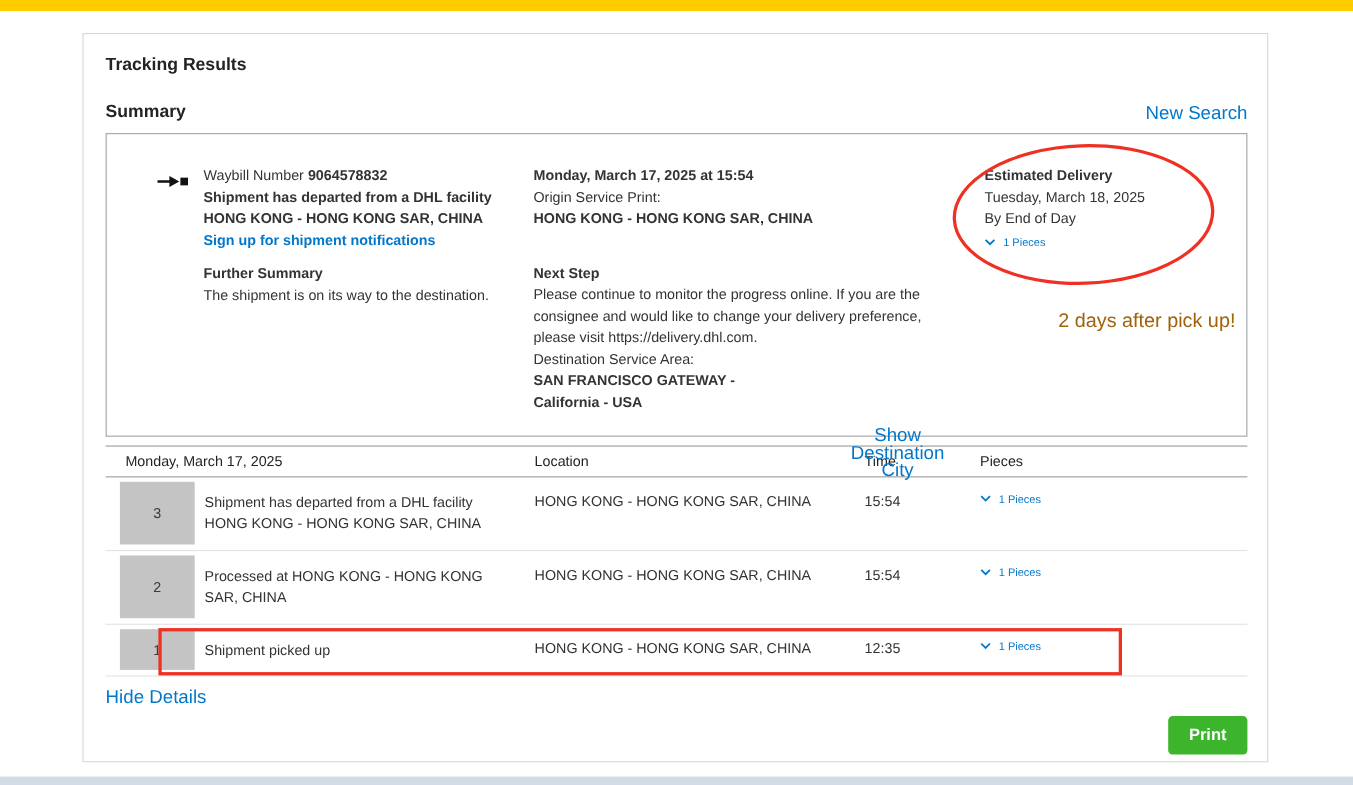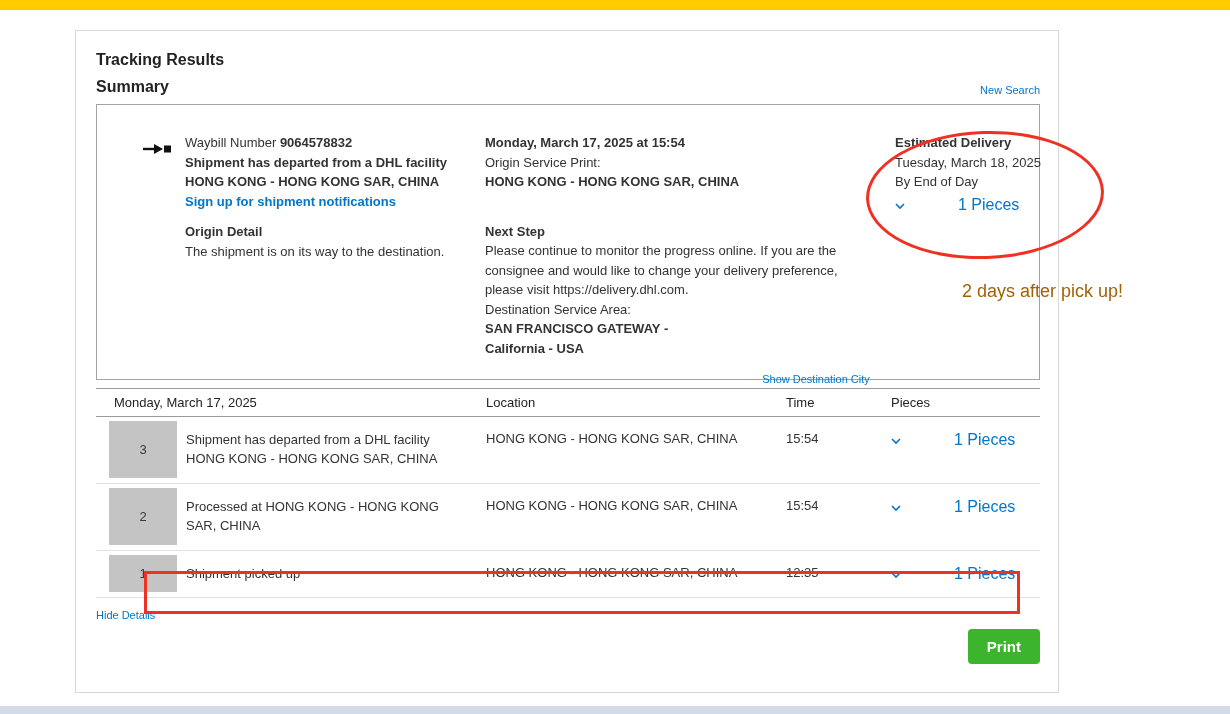--- a/index.html
+++ b/index.html
@@ -7,46 +7,46 @@
   body {
     width:1230px; height:714px; position:relative; overflow:hidden;
     background:#ffffff;
     font-family:"Liberation Sans", sans-serif;
     color:#333;
   }
   .top-bar { position:absolute; top:0; left:0; width:100%; height:10px; background:#FFCC00; }
   .bottom-bar { position:absolute; bottom:0; left:0; width:100%; height:8px; background:#d3dce6; }
 
   .card {
-    position:absolute; left:75px; top:30px; width:984px; height:663px;
+    position:absolute; left:75px; top:30px; width:1078px; height:663px;
     background:#fff; border:1px solid #d8d8d8;
   }
   .card-inner { position:relative; padding:0 18px 0 20px; height:100%; }
 
   .tracking-title { font-size:16px; font-weight:bold; color:#232323; padding-top:20px; }
 
-  .summary-head { display:flex; justify-content:space-between; align-items:flex-end; margin-top:9px; }
+  .summary-head { display:flex; justify-content:space-between; align-items:flex-start; margin-top:24px; }
   .summary-title { font-size:16px; font-weight:bold; color:#232323; }
-  .link { color:#0077CB; cursor:pointer; text-decoration:none; font-size:11px; }
+  .link { color:#0077CB; cursor:pointer; text-decoration:none; font-size:17px; }
 
   .summary-box { position:relative; margin-top:8px; border:1px solid #a3a3a3; height:276px; }
 
   .sb-icon { position:absolute; left:46px; top:36px; }
   .sb-col { position:absolute; font-size:13px; line-height:19.5px; }
   .sb-col1 { left:88px; top:28px; width:300px; }
   .sb-col2 { left:388px; top:28px; width:385px; }
   .sb-col3 { left:798px; top:28px; width:210px; }
   .bold { font-weight:bold; }
   .mt11 { margin-top:11px; }
   .mt30 { margin-top:30px; }
   .dest-value { width:235px; }
   .signup { font-weight:bold; font-size:13px;text-align:center; }
   .show-dest { position:absolute; left:660px; top:218px; width:118px; text-align:center; line-height:16px;margin-top:48px; }
 
-  .pieces-link { color:#0077CB; font-size:16px; cursor:pointer; display:inline-flex; align-items:flex-start; margin-top:3px;gap:46px; }
+  .pieces-link { color:#0077CB; font-size:10px; cursor:pointer; display:inline-flex; align-items:flex-start; margin-top:3px; }
   .pieces-link svg { margin-right:7px; }
 
   
   .grid-cols { display:grid; grid-template-columns:390px 300px 105px 1fr; }
   .t-header {
     margin-top:8px; height:29px; align-items:center;
     border-top:1px solid #9a9a9a; border-bottom:1px solid #9a9a9a;
     font-size:13px; font-weight:normal; color:#232323;
   }
   .t-header .hc1 { padding-left:18px; }
@@ -111,21 +111,21 @@
       </div>
 
       <div class="sb-col sb-col1">
         <div>
           <span>Waybill Number</span>
           <span class="bold">9064578832</span>
         </div>
         <div class="bold">Shipment has departed from a DHL facility</div>
         <div class="bold">HONG KONG - HONG KONG SAR, CHINA</div>
         <a class="link signup">Sign up for shipment notifications</a>
-        <div class="bold mt11">Origin Detail</div>
+        <div class="bold mt11">Further Summary</div>
         <div>The shipment is on its way to the destination.</div>
       </div>
 
       <div class="sb-col sb-col2">
         <div class="bold">Monday, March 17, 2025 at 15:54</div>
         <div>Origin Service Print:</div>
         <div class="bold">HONG KONG - HONG KONG SAR, CHINA</div>
         <div class="bold mt30">Next Step</div>
         <div>Please continue to monitor the progress online. If you are the consignee and would like to change your delivery preference, please visit https://delivery.dhl.com.</div>
         <div>Destination Service Area:</div>

